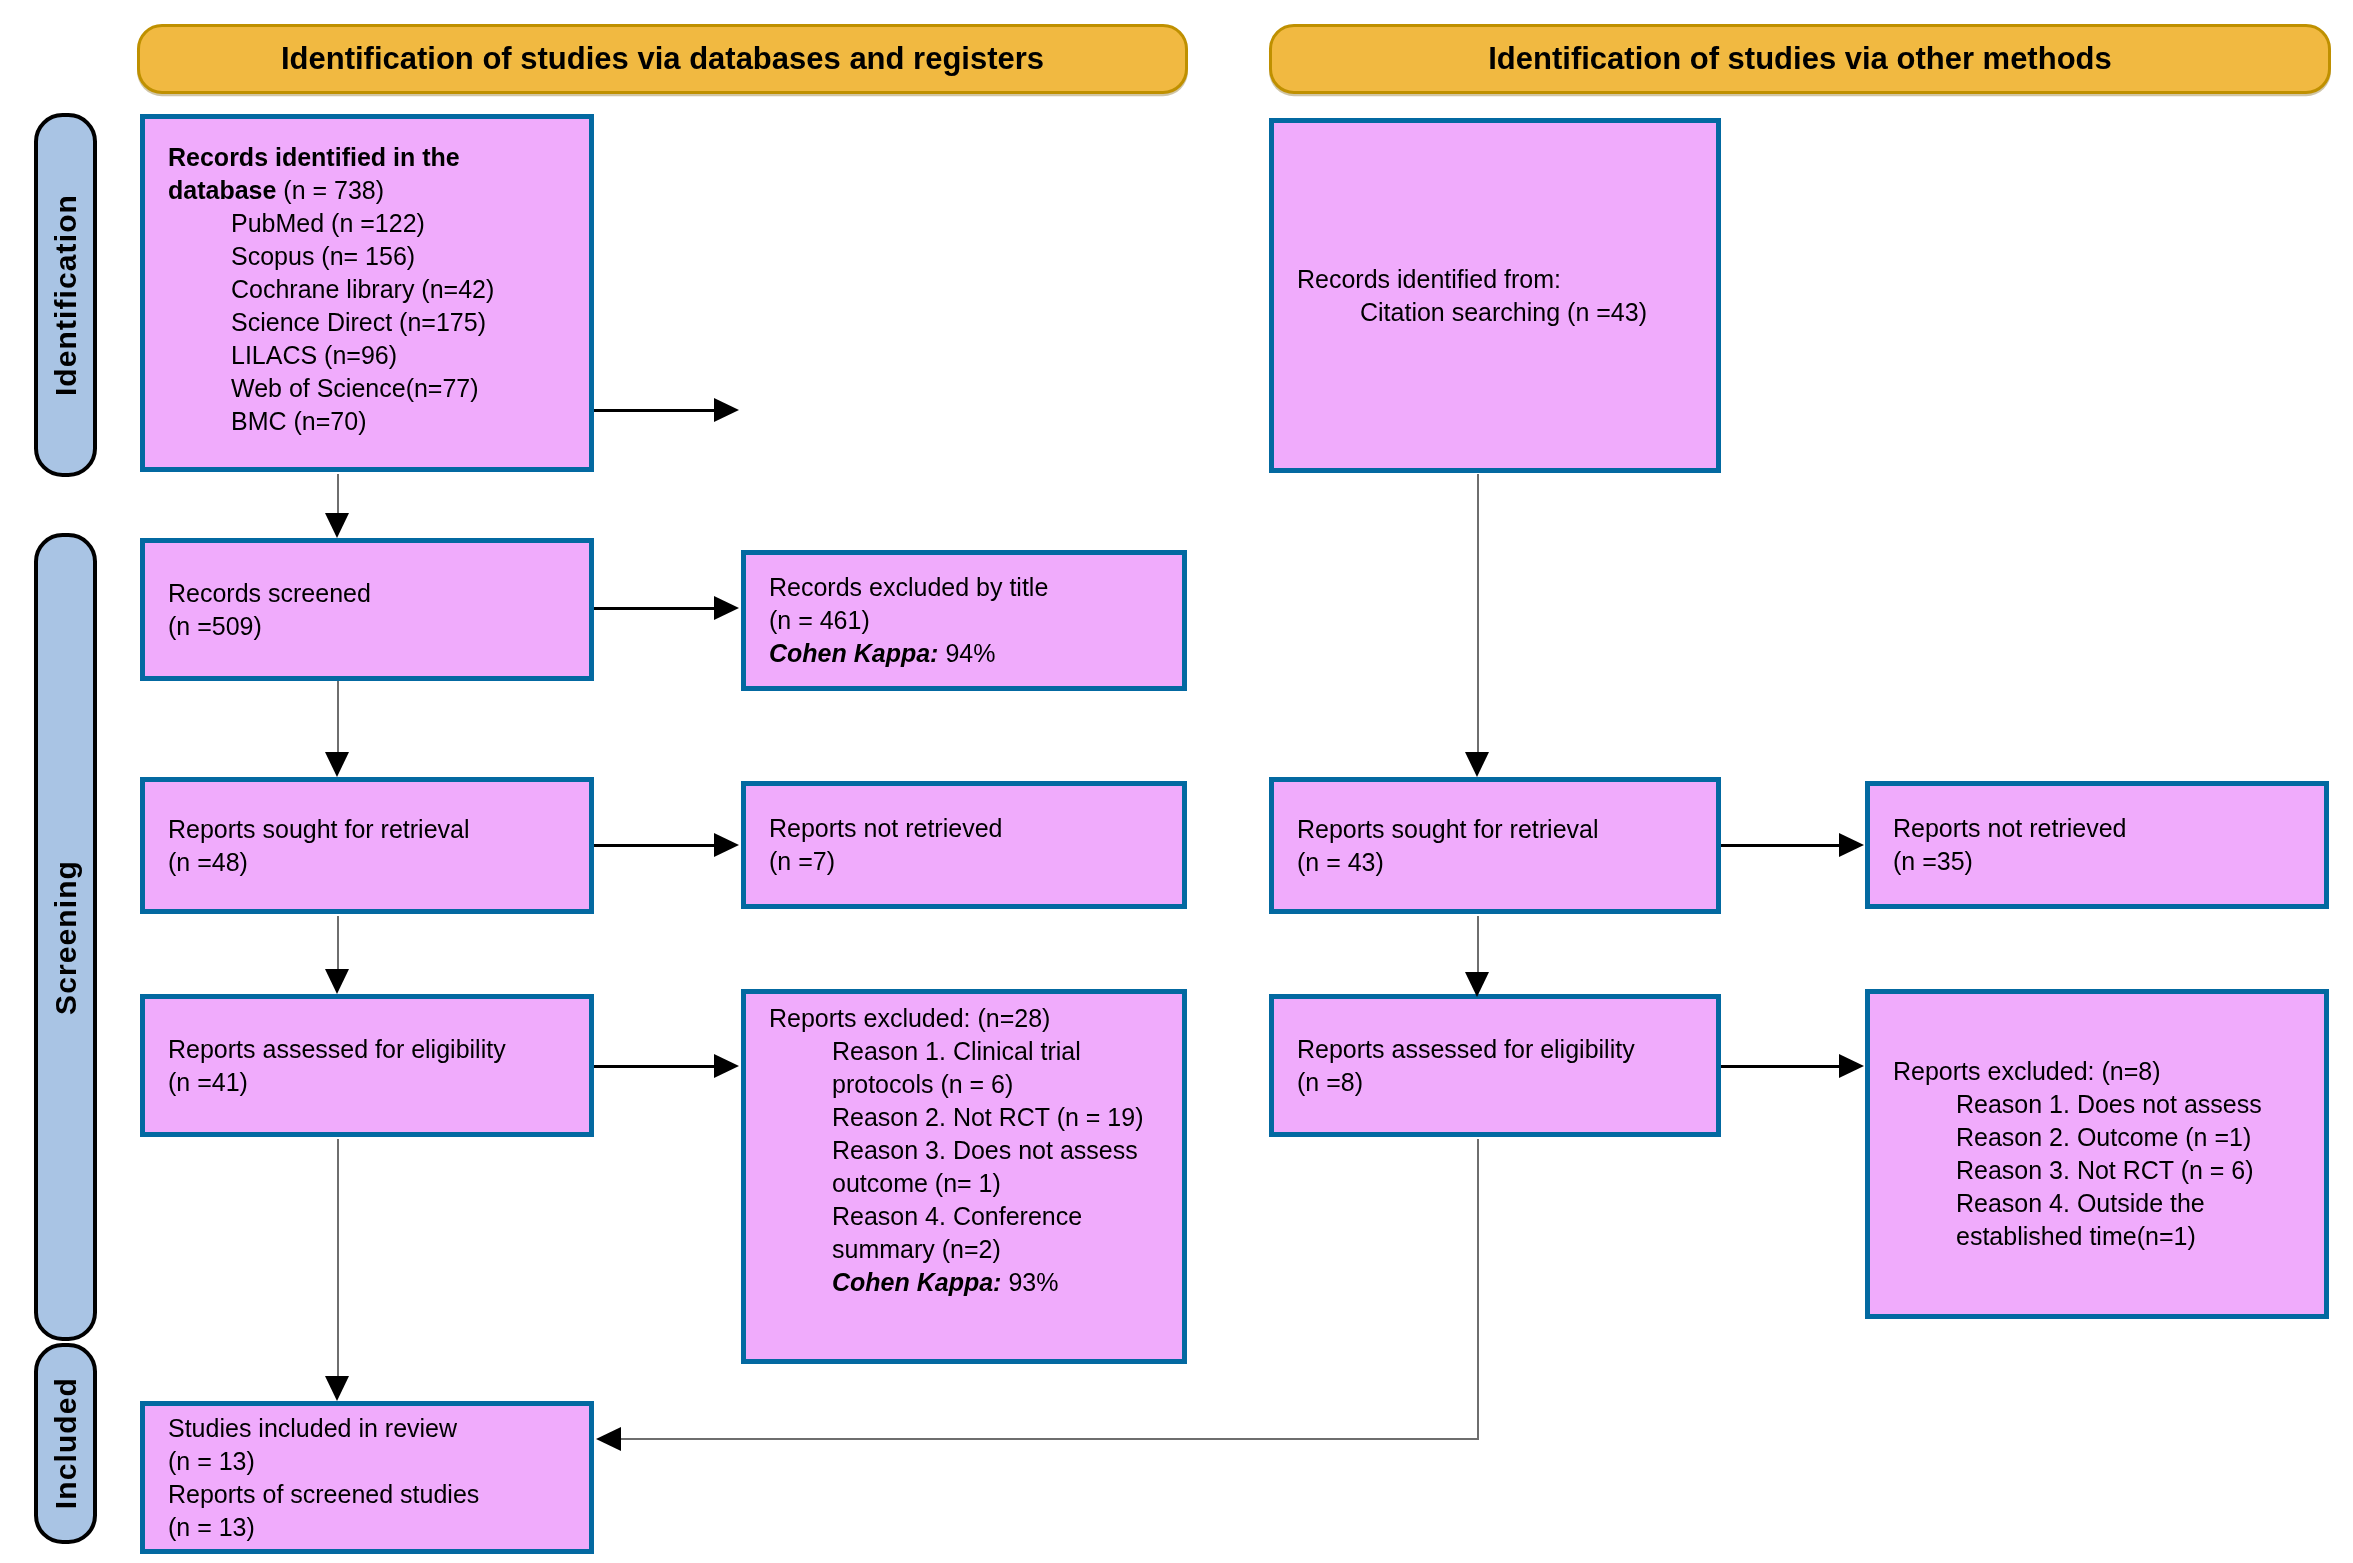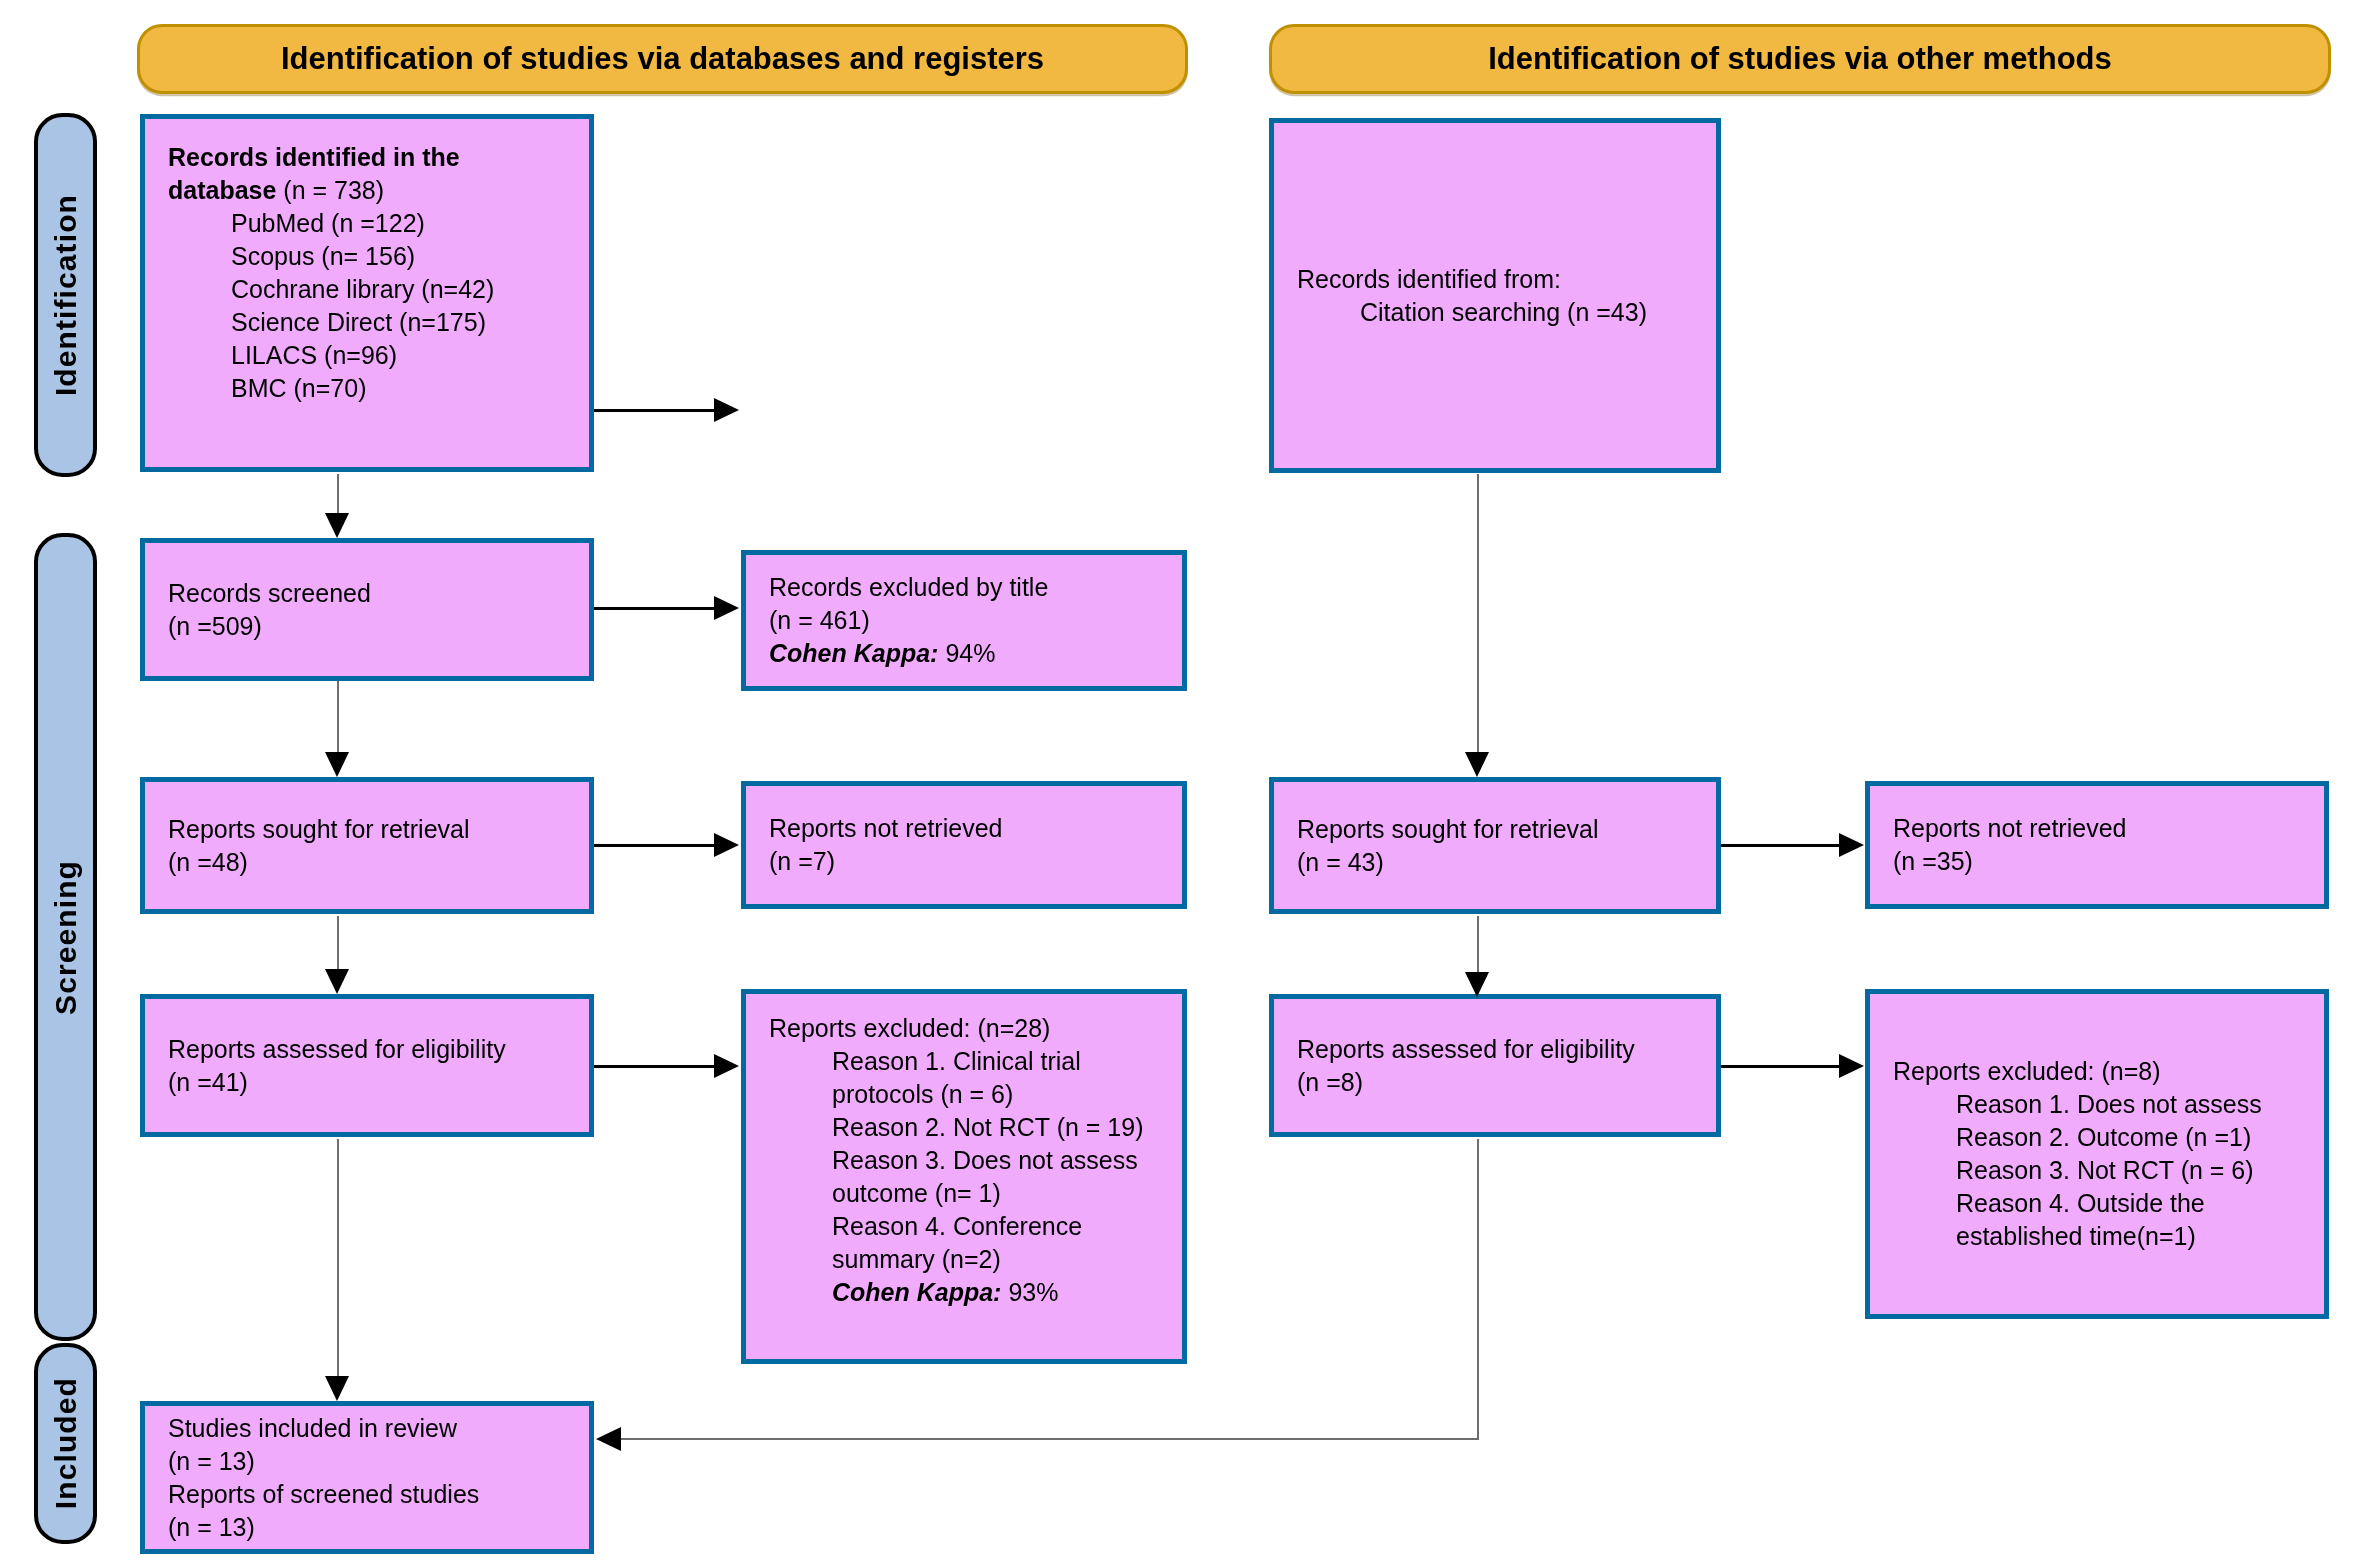--- a/index.html
+++ b/index.html
@@ -63,20 +63,21 @@
 
   <div class="box" style="left:140px;top:114px;width:454px;height:358px;padding-top:22px;">
     <div>
       <span class="b">Records identified in the database</span><span> (n = 738)</span>
     </div>
     <div class="indent">PubMed (n =122)</div>
     <div class="indent">Scopus (n= 156)</div>
     <div class="indent">Cochrane library (n=42)</div>
     <div class="indent">Science Direct (n=175)</div>
     <div class="indent">LILACS (n=96)</div>
+    <div class="indent">Web of Science(n=77)</div>
     <div class="indent">BMC (n=70)</div>
   </div>
 
 
   <div class="box vcenter" style="left:1269px;top:118px;width:452px;height:355px;">
     <div>Records identified from:</div>
     <div class="indent">Citation searching (n =43)</div>
   </div>
 
   <div class="box vcenter" style="left:140px;top:538px;width:454px;height:143px;">
@@ -110,21 +111,21 @@
   <div class="box vcenter" style="left:1865px;top:781px;width:464px;height:128px;">
     <div>Reports not retrieved</div>
     <div>(n =35)</div>
   </div>
 
   <div class="box vcenter" style="left:140px;top:994px;width:454px;height:143px;">
     <div>Reports assessed for eligibility</div>
     <div>(n =41)</div>
   </div>
 
-  <div class="box" style="left:741px;top:989px;width:446px;height:375px;padding-top:18px;">
+  <div class="box" style="left:741px;top:989px;width:446px;height:375px;padding-top:8px;">
     <div>Reports excluded: (n=28)</div>
     <div class="indent">Reason 1. Clinical trial protocols (n = 6)</div>
     <div class="indent">Reason 2. Not RCT (n = 19)</div>
     <div class="indent">Reason 3. Does not assess outcome (n= 1)</div>
     <div class="indent">Reason 4. Conference summary (n=2)</div>
     <div class="indent">
       <span class="bi">Cohen Kappa:</span><span> 93%</span>
     </div>
   </div>
 

